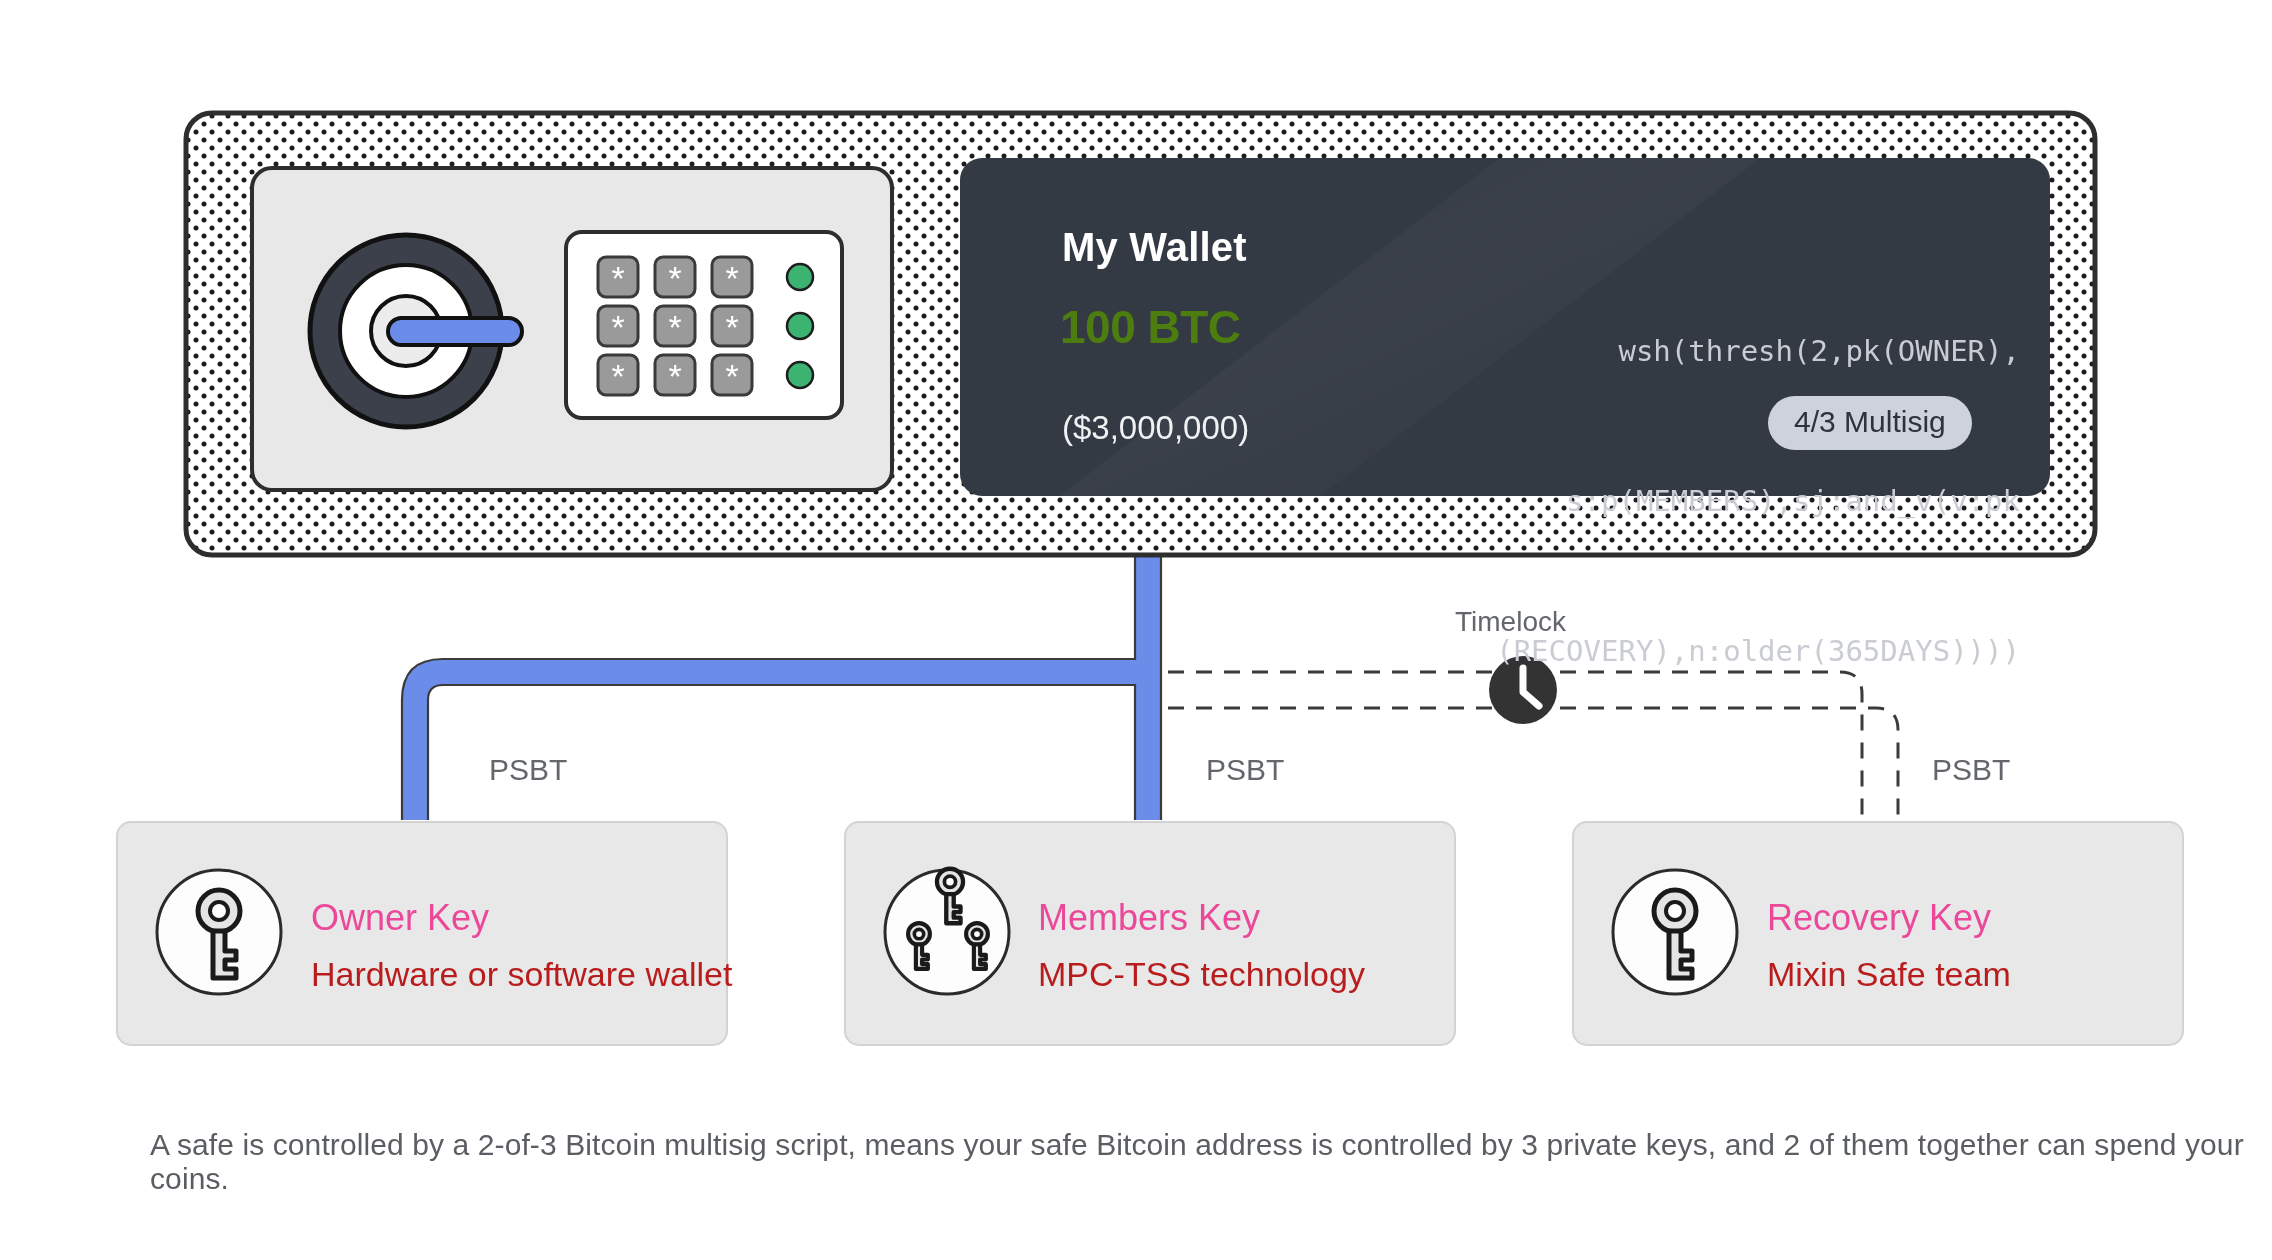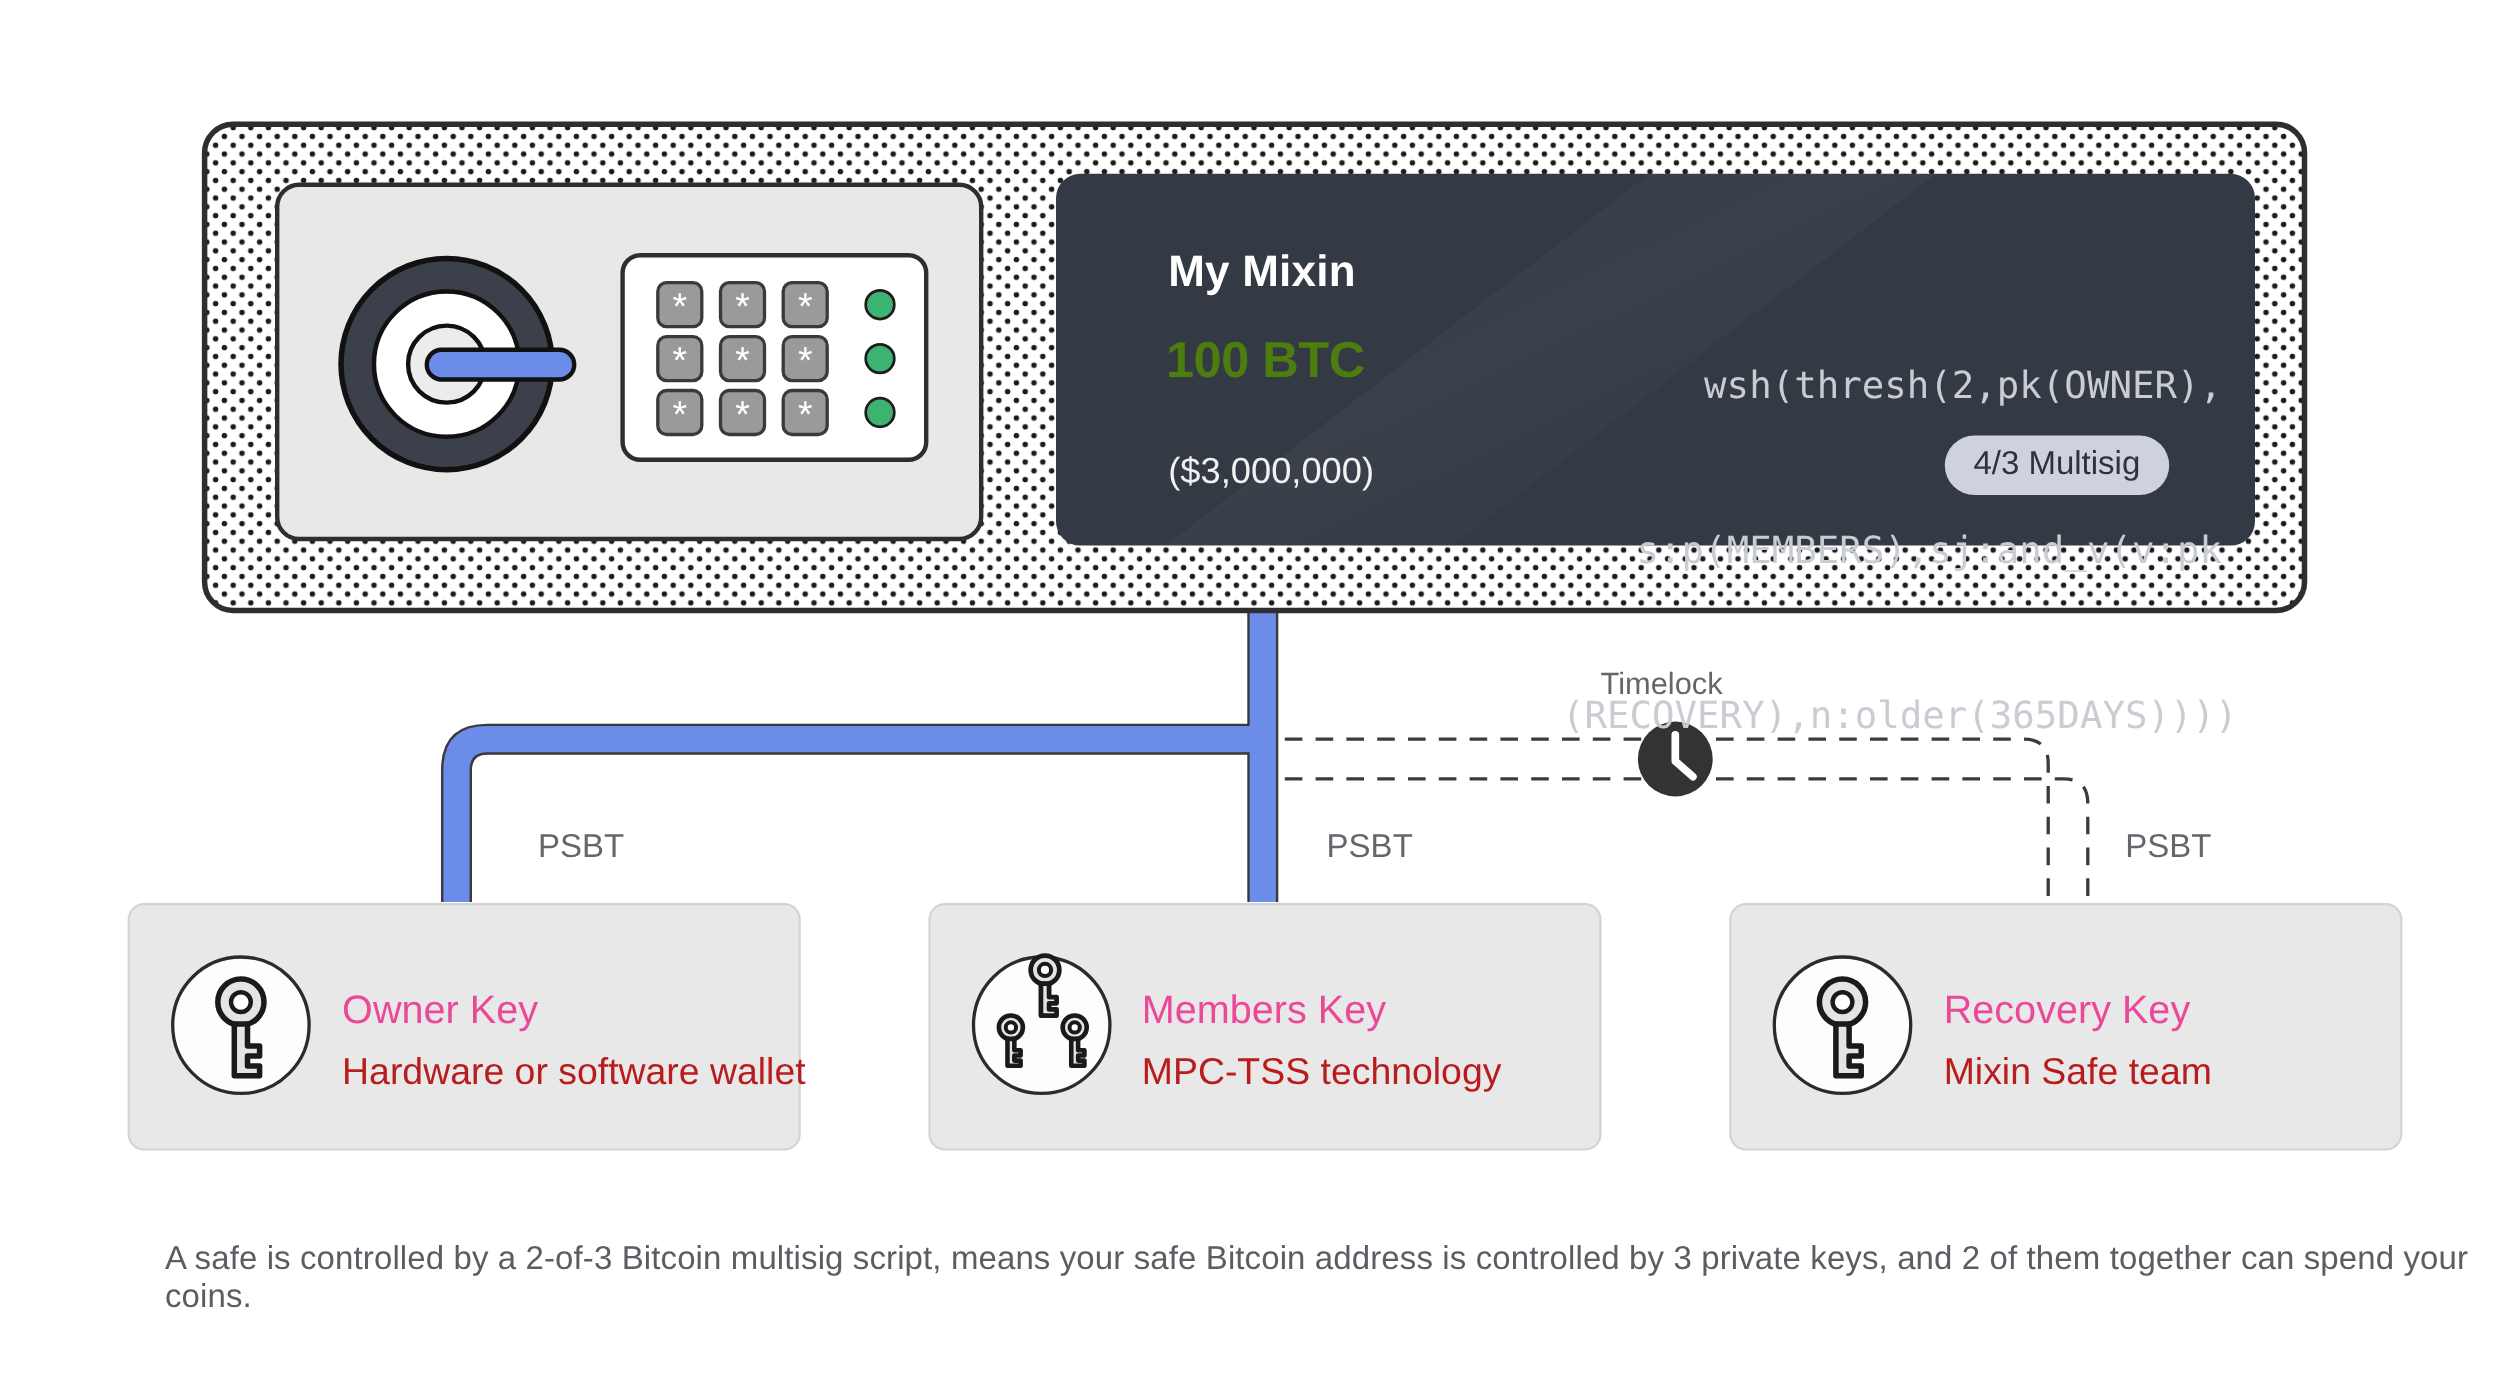--- a/index.html
+++ b/index.html
@@ -43,21 +43,21 @@
     color: #4d7c0f;
     letter-spacing: -.5px;
   }
   .wallet-fiat {
     font-size: 33px;
     font-weight: normal;
     color: #f0f1f3;
   }
   .descriptor {
     font-family: "DejaVu Sans Mono", "Liberation Mono", monospace;
-    font-size: 34px;
+    font-size: 29px;
     line-height: 50px;
     color: #c9ccd3;
     text-align: right;
   }
   .badge {
     position: absolute;
     background: #ced2dc;
     color: #2d323c;
     font-size: 30px;
     border-radius: 40px;
@@ -239,21 +239,21 @@
         <circle cx="0" cy="0" r="62" fill="#fdfdfd" stroke="#2b2b2b" stroke-width="3"></circle>
         <g transform="translate(0,2)">
           <circle cx="0" cy="-23" r="21" fill="#e4e4e4" stroke="#1a1a1a" stroke-width="5"></circle>
           <circle cx="0" cy="-23" r="9" fill="#ffffff" stroke="#1a1a1a" stroke-width="4"></circle>
           <path d="M -6 -3 L 6 -3 L 6 17 L 17 17 L 17 26 L 6 26 L 6 35 L 17 35 L 17 44 L -6 44 Z" fill="#e4e4e4" stroke="#1a1a1a" stroke-width="5" stroke-linejoin="round"></path>
         </g>
       </g>
     </g>
   </svg>
 
-  <div class="txt wallet-name" style="left:1062px; top:225px;">My Mixin</div>
+  <div class="txt wallet-name" style="left:1062px; top:225px;">My Wallet</div>
   <div class="txt wallet-amount" style="left:1060px; top:300px;">100 BTC</div>
   <div class="txt wallet-fiat" style="left:1062px; top:409px;">($3,000,000)</div>
 
   <div class="txt descriptor" style="left:1420px; top:226px; width:600px;">
     <div>wsh(thresh(2,pk(OWNER),</div>
     <div>s:p(MEMBERS),sj:and_v(v:pk</div>
     <div>(RECOVERY),n:older(365DAYS))))</div>
   </div>
 
   <div class="badge" style="left:1768px; top:396px;">4/3 Multisig</div>

